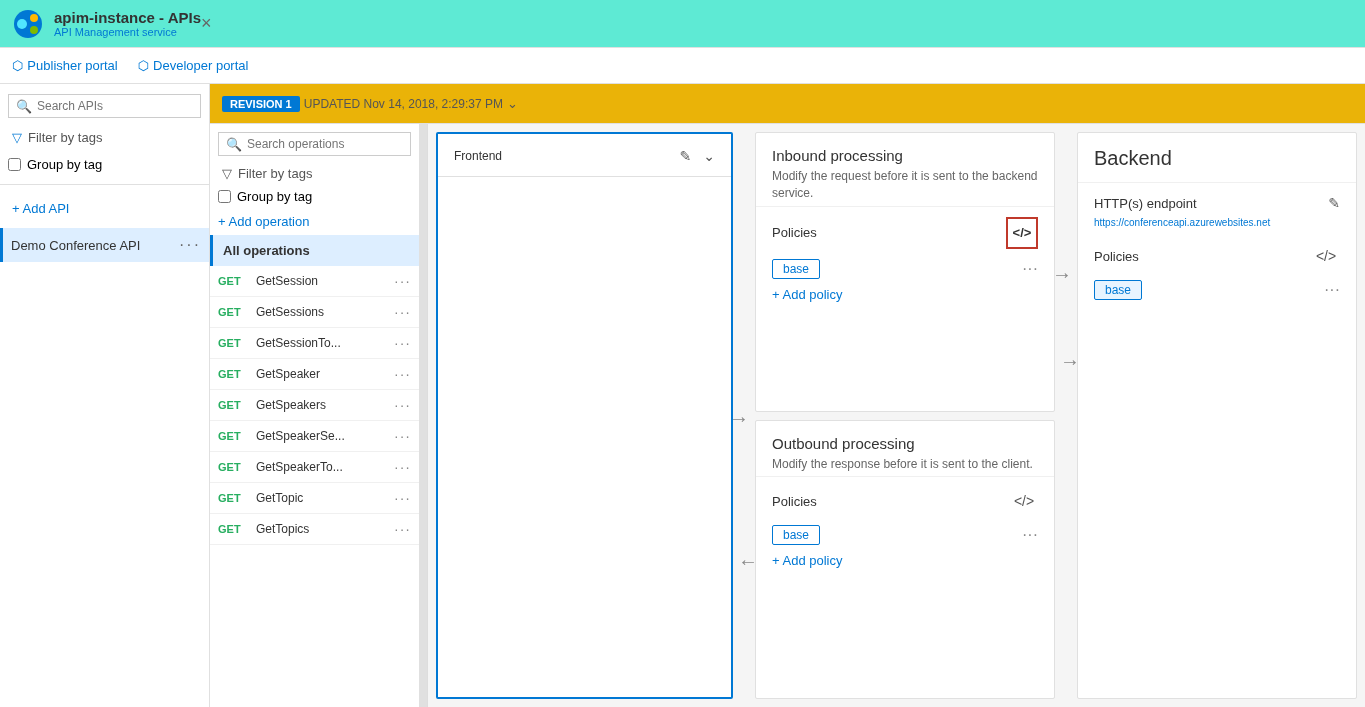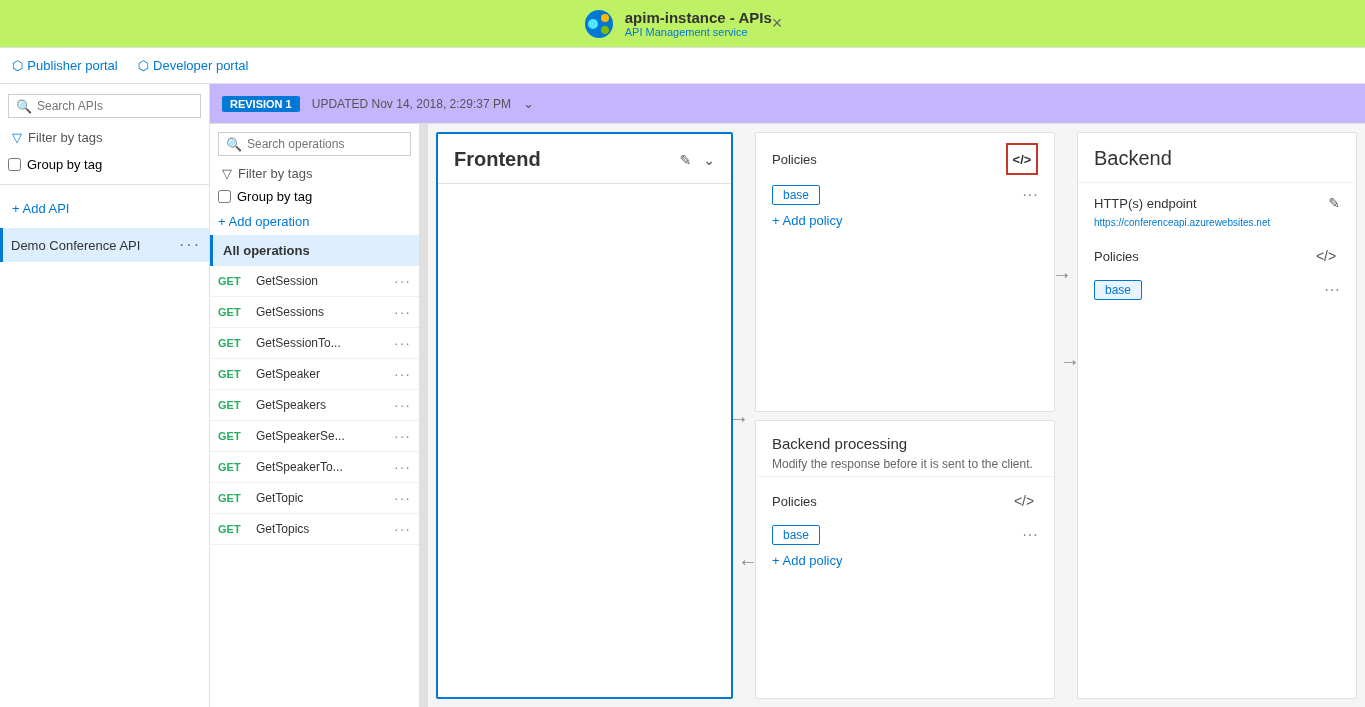--- a/index.html
+++ b/index.html
@@ -1,21 +1,21 @@
 <!DOCTYPE html>
 <html><head>
   <meta charset="utf-8">
   <style>
     * { box-sizing: border-box; margin: 0; padding: 0; font-family: 'Segoe UI', Arial, sans-serif; font-size: 13px; }
     body { background: #f0f0f0; overflow: hidden; width: 1365px; height: 707px; }
 
     
     .title-bar {
-      display: flex; align-items: center; justify-content: center;
-      background: #bef264; border-bottom: 1px solid #e0e0e0;
+      display: flex; align-items: center; justify-content: flex-start;
+      background: #5eead4; border-bottom: 1px solid #e0e0e0;
       padding: 8px 12px; height: 48px;
     }
     .title-bar-left { display: flex; align-items: center; gap: 10px; }
     .app-icon { width: 32px; height: 32px; }
     .title-text h1 { font-size: 15px; font-weight: 600; color: #333; }
     .title-text p { font-size: 11px; color: #0078d4; }
     .close-btn { font-size: 18px; color: #666; cursor: pointer; background: none; border: none; }
 
     
     .top-nav {
@@ -70,22 +70,22 @@
     .ellipsis-btn { color: #666; font-size: 16px; letter-spacing: 2px; cursor: pointer; background: none; border: none; }
 
     
     .content-area {
       flex: 1; display: flex; flex-direction: column; overflow: hidden;
       background: #f5f5f5;
     }
 
     
     .revision-bar {
-      background: #c4b5fd; border-bottom: 1px solid #e0e0e0;
-      padding: 8px 12px; display: flex; align-items: center; gap: 12px; height: 40px;
+      background: #eab308; border-bottom: 1px solid #e0e0e0;
+      padding: 8px 12px; display: flex; align-items: center; gap: 4px; height: 40px;
     }
     .revision-badge {
       background: #0078d4; color: #fff; font-size: 11px; font-weight: 600;
       padding: 2px 8px; border-radius: 2px;
     }
     .updated-text { font-size: 12px; color: #555; }
     .chevron-down { color: #555; cursor: pointer; }
 
     
     .tab-bar {
@@ -160,21 +160,21 @@
     
     .frontend-panel {
       flex: 1; background: #fff; border: 2px solid #0078d4;
       border-radius: 2px; display: flex; flex-direction: column;
       min-width: 0; position: relative;
     }
     .panel-header {
       display: flex; align-items: center; justify-content: space-between;
       padding: 14px 16px 12px; border-bottom: 1px solid #e0e0e0;
     }
-    .panel-title { font-size: 20px; font-weight: 700; color: #333; }
+    .panel-title { font-size: 12px; font-weight: 400; color: #333; }
     .panel-header-actions { display: flex; gap: 8px; }
 
     
     .processing-panels {
       width: 300px; display: flex; flex-direction: column; gap: 8px; flex-shrink: 0;
       position: relative;
     }
     .processing-panel {
       flex: 1; background: #fff; border: 1px solid #e0e0e0;
       border-radius: 2px; display: flex; flex-direction: column; position: relative;
@@ -395,20 +395,24 @@
           <div style="position:absolute;right:-18px;top:50%;transform:translateY(-50%);z-index:20;color:#888;font-size:20px;">→</div>
         </div>
 
         <div style="width:6px;display:flex;align-items:center;justify-content:center;flex-shrink:0;"></div>
 
         <div class="processing-panels">
 
           <div style="position:absolute;left:-18px;top:25%;transform:translateY(-50%);z-index:20;color:#888;font-size:20px;"></div>
 
           <div class="processing-panel">
+            <div class="processing-panel-header">
+              <div class="processing-panel-title">Inbound processing</div>
+              <div class="processing-panel-desc">Modify the request before it is sent to the backend service.</div>
+            </div>
             <div class="processing-panel-body">
               <div class="policies-row">
                 <span class="policies-label">Policies</span>
                 <div class="code-btn">
                   <span>&lt;/&gt;</span>
                 </div>
               </div>
               <div class="base-tag-row">
                 <span class="base-tag">base</span>
                 <span style="color:#888;font-size:16px;cursor:pointer;">···</span>
@@ -416,21 +420,21 @@
               <div class="add-policy-btn">
                 <span>+ Add policy</span>
               </div>
             </div>
 
             <div style="position:absolute;right:-18px;top:50%;transform:translateY(-50%);z-index:20;color:#888;font-size:20px;">→</div>
           </div>
 
           <div class="processing-panel">
             <div class="processing-panel-header">
-              <div class="processing-panel-title">Backend processing</div>
+              <div class="processing-panel-title">Outbound processing</div>
               <div class="processing-panel-desc">Modify the response before it is sent to the client.</div>
             </div>
             <div class="processing-panel-body">
               <div class="policies-row">
                 <span class="policies-label">Policies</span>
                 <span class="code-btn-plain">&lt;/&gt;</span>
               </div>
               <div class="base-tag-row">
                 <span class="base-tag">base</span>
                 <span style="color:#888;font-size:16px;cursor:pointer;">···</span>

